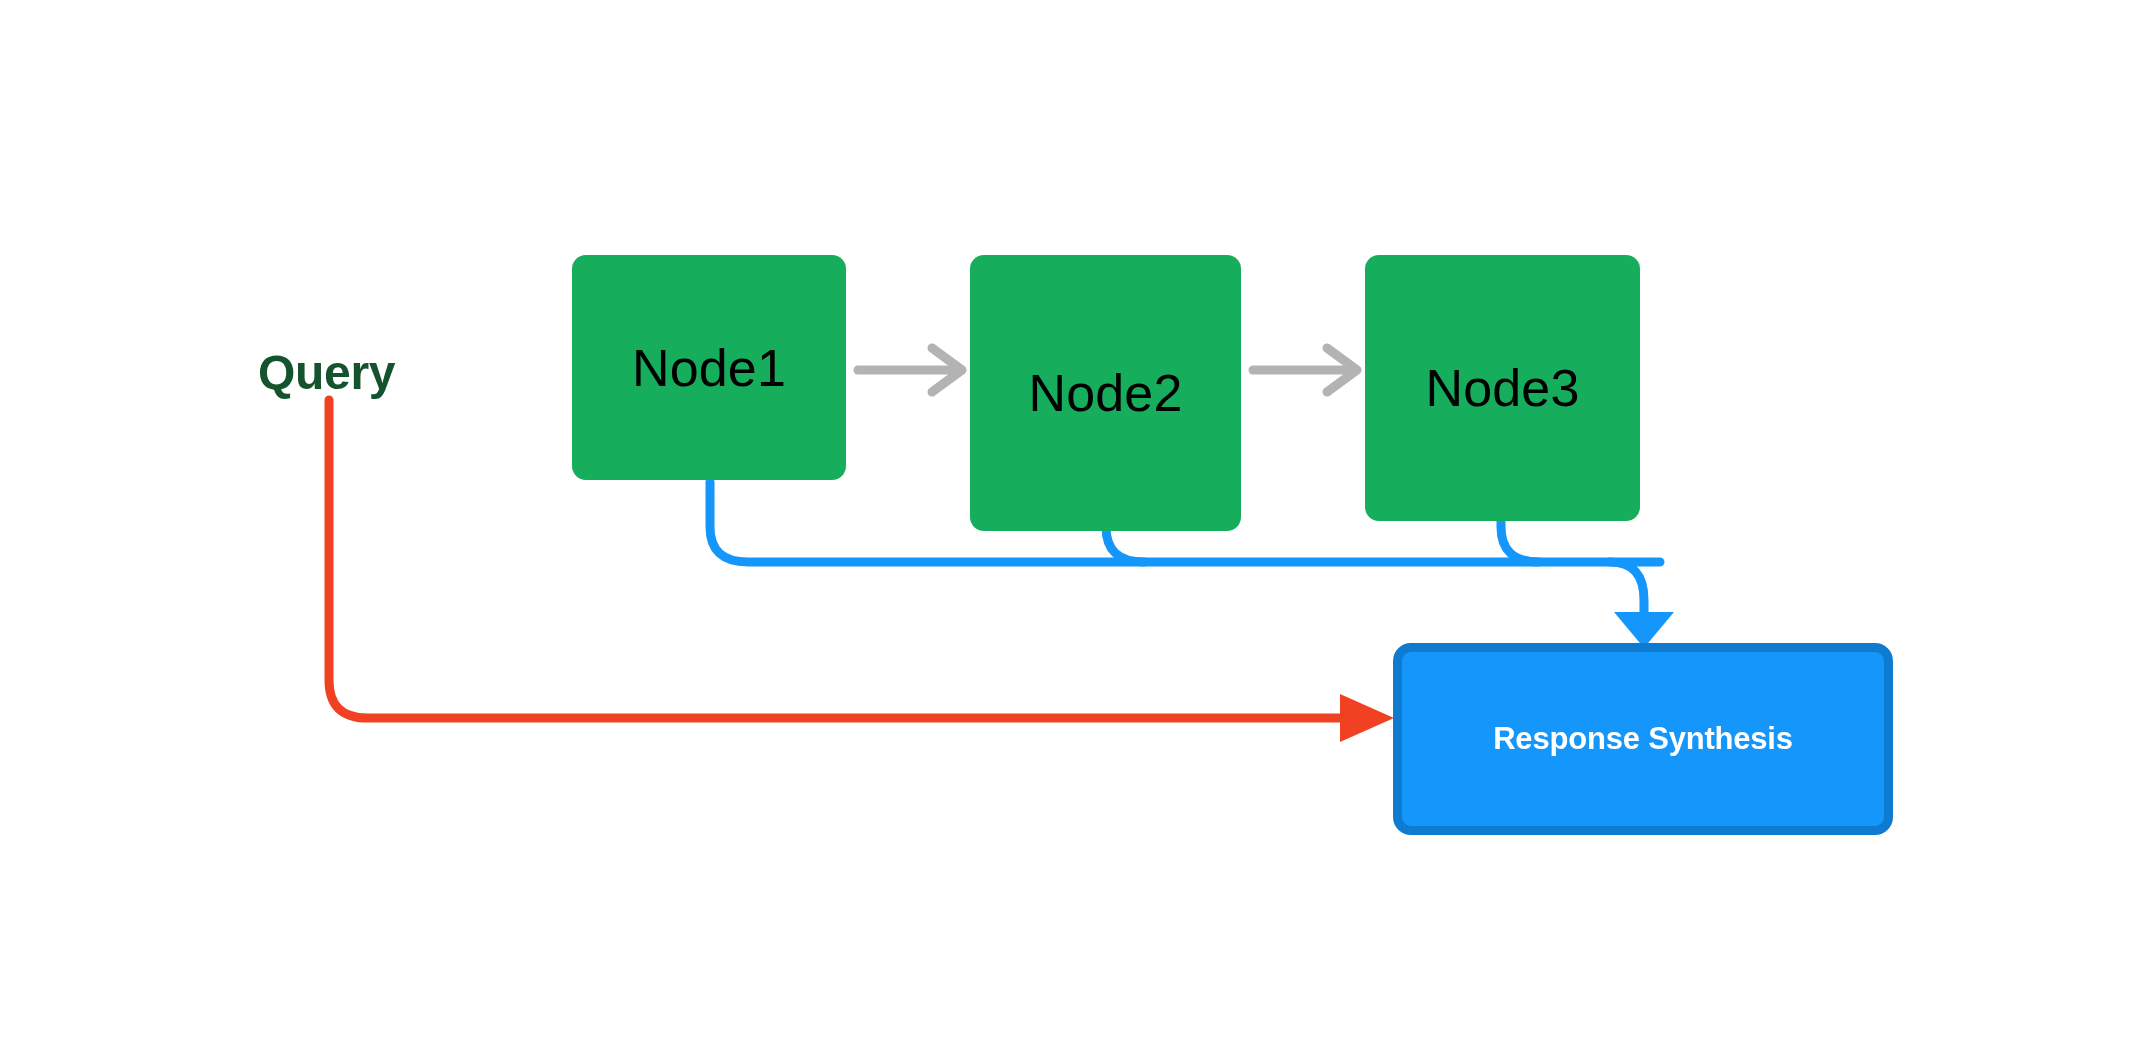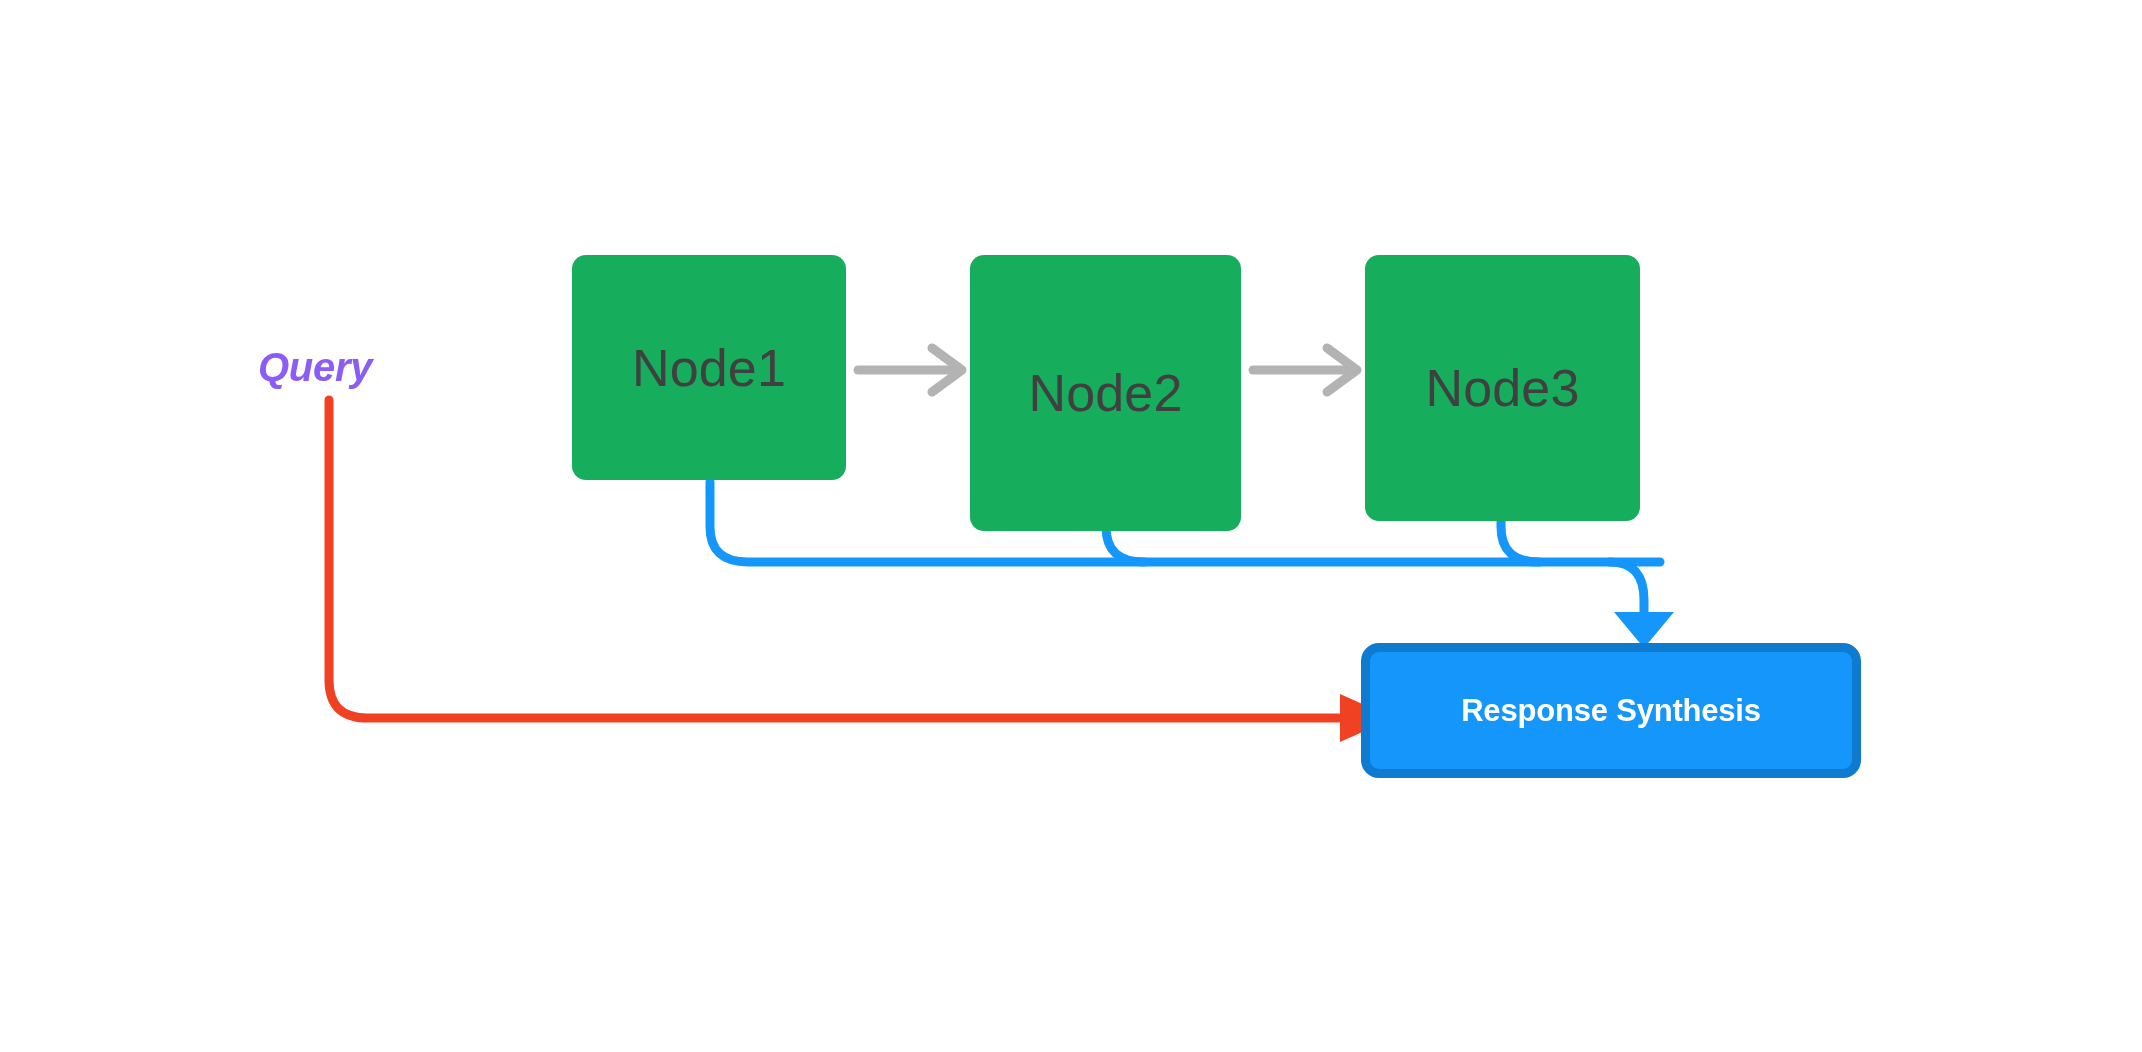--- a/index.html
+++ b/index.html
@@ -30,42 +30,41 @@
   .node-box {
     position: absolute;
     display: flex;
     align-items: center;
     justify-content: center;
     border-radius: 14px;
     box-sizing: border-box;
   }
   .node-green {
     background: #16ad5c;
-    color: #404040;
+    color: #000000;
     font-size: 52px;
     font-weight: 400;
     letter-spacing: 0.2px;
   }
   .node-sink {
     background: #1496fa;
     border: 9px solid #0e7bd0;
     color: #ffffff;
     font-size: 31px;
     font-weight: 700;
     letter-spacing: -0.2px;
     border-radius: 18px;
   }
   .label-text {
     position: absolute;
-    font-size: 40px;
+    font-size: 48px;
     font-weight: 700;
-    color: #8b5cf6;
+    color: #14532d;
     letter-spacing: -0.3px;
     white-space: nowrap;
-    font-style: italic;
   }
   .node-label {
     pointer-events: none;
     user-select: none;
   }
 </style>
 </head>
 <body>
 
 <div id="canvas">
@@ -107,17 +106,17 @@
   </div>
 
   <div class="node-box node-green" style="left:970px; top:255px; width:271px; height:276px;">
     <span class="node-label">Node2</span>
   </div>
 
   <div class="node-box node-green" style="left:1365px; top:255px; width:275px; height:266px;">
     <span class="node-label">Node3</span>
   </div>
 
-  <div class="node-box node-sink" style="left:1361px; top:643px; width:500px; height:135px;">
+  <div class="node-box node-sink" style="left:1393px; top:643px; width:500px; height:192px;">
     <span class="node-label">Response Synthesis</span>
   </div>
 
 </div>
 
 </body></html>

